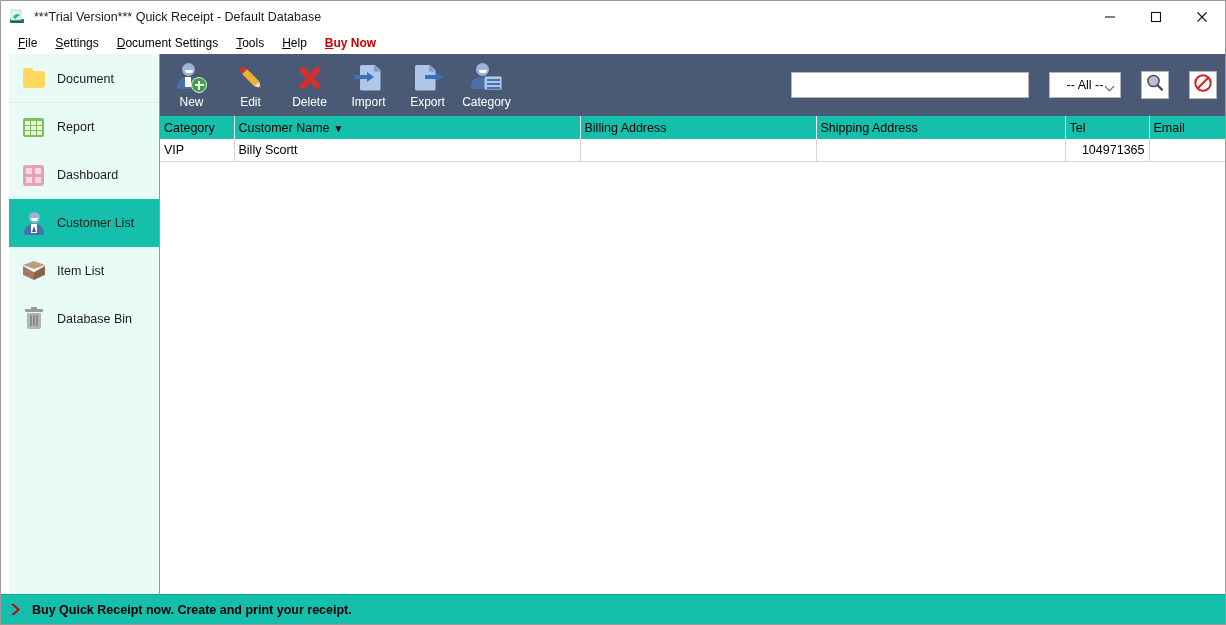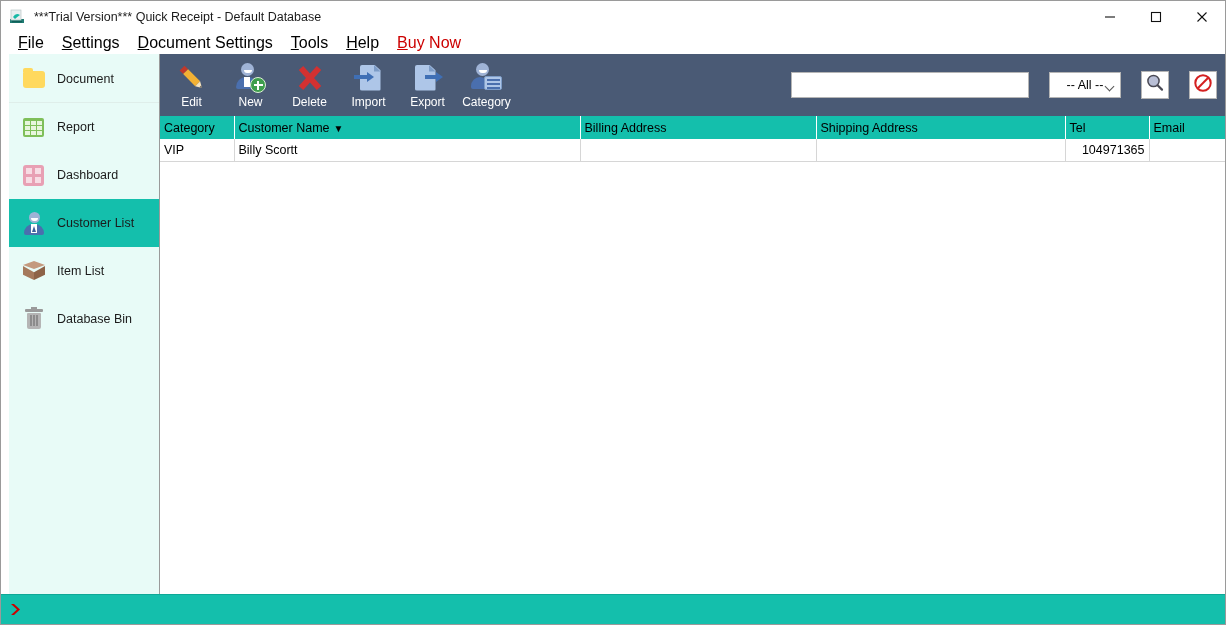--- a/index.html
+++ b/index.html
@@ -34,26 +34,26 @@
   .win-btn svg { display: block; }
 
   
   .menubar {
     height: 22px; flex: 0 0 22px;
     display: flex; align-items: center;
     background: #ffffff;
     padding-left: 8px;
   }
   .menu-item {
-    font-size: 16px; color: #000000;
+    font-size: 12px; color: #000000;
     padding: 0 9px; white-space: nowrap;
     line-height: 22px;
   }
   .menu-item u { text-decoration: underline; }
-  .menu-buy { color: #cc0000; font-weight: normal; }
+  .menu-buy { color: #cc0000; font-weight: bold; }
 
   
   .body {
     flex: 1 1 auto; display: flex; min-height: 0; padding-left: 8px;
   }
 
   
   .sidebar {
     width: 151px; flex: 0 0 151px;
     background: #e8fbf7;
@@ -383,41 +383,41 @@
       </div>
 
       <div class="sidebar-filler"></div>
     </div>
 
     <div class="main">
 
       <div class="toolbar">
 
         <div class="tb-btn">
+          <span class="tb-icon ti-new">
+            <span class="head"></span>
+              <span class="body2"></span>
+              <span class="tie"></span>
+              <span class="plus"></span>
+          </span>
+          <span class="tb-label">New</span>
+        </div>
+
+        <div class="tb-btn">
           <span class="tb-icon">
             <svg width="32" height="30" viewBox="0 0 32 30">
               <g transform="rotate(-45 16 15)">
                 <rect x="12.5" y="1" width="7" height="5" fill="#c0392b"></rect>
                 <rect x="12.5" y="6" width="7" height="17" fill="#f2b134"></rect>
                 <polygon points="12.5,23 19.5,23 16,29" fill="#f6e3bd"></polygon>
                 <polygon points="14.8,26.8 17.2,26.8 16,29" fill="#555"></polygon>
               </g>
             </svg>
           </span>
           <span class="tb-label">Edit</span>
-        </div>
-
-        <div class="tb-btn">
-          <span class="tb-icon ti-new">
-            <span class="head"></span>
-              <span class="body2"></span>
-              <span class="tie"></span>
-              <span class="plus"></span>
-          </span>
-          <span class="tb-label">New</span>
         </div>
 
         <div class="tb-btn">
           <span class="tb-icon ti-del">
             <svg width="32" height="30" viewBox="0 0 32 30">
               <line x1="7" y1="5" x2="25" y2="25" stroke="#d33131" stroke-width="6" stroke-linecap="butt"></line>
               <line x1="25" y1="5" x2="7" y2="25" stroke="#d33131" stroke-width="6" stroke-linecap="butt"></line>
             </svg>
           </span>
           <span class="tb-label">Delete</span>
@@ -516,15 +516,16 @@
 
     </div>
   </div>
 
   <div class="statusbar">
     <span class="status-chevron">
       <svg width="15" height="15" viewBox="0 0 15 15">
         <polygon points="2,2 8,7.5 2,13 5,13 11,7.5 5,2" fill="#cc0000"></polygon>
       </svg>
     </span>
+    <span class="status-text">Buy Quick Receipt now. Create and print your receipt.</span>
   </div>
 
 </div>
 
 </body></html>

